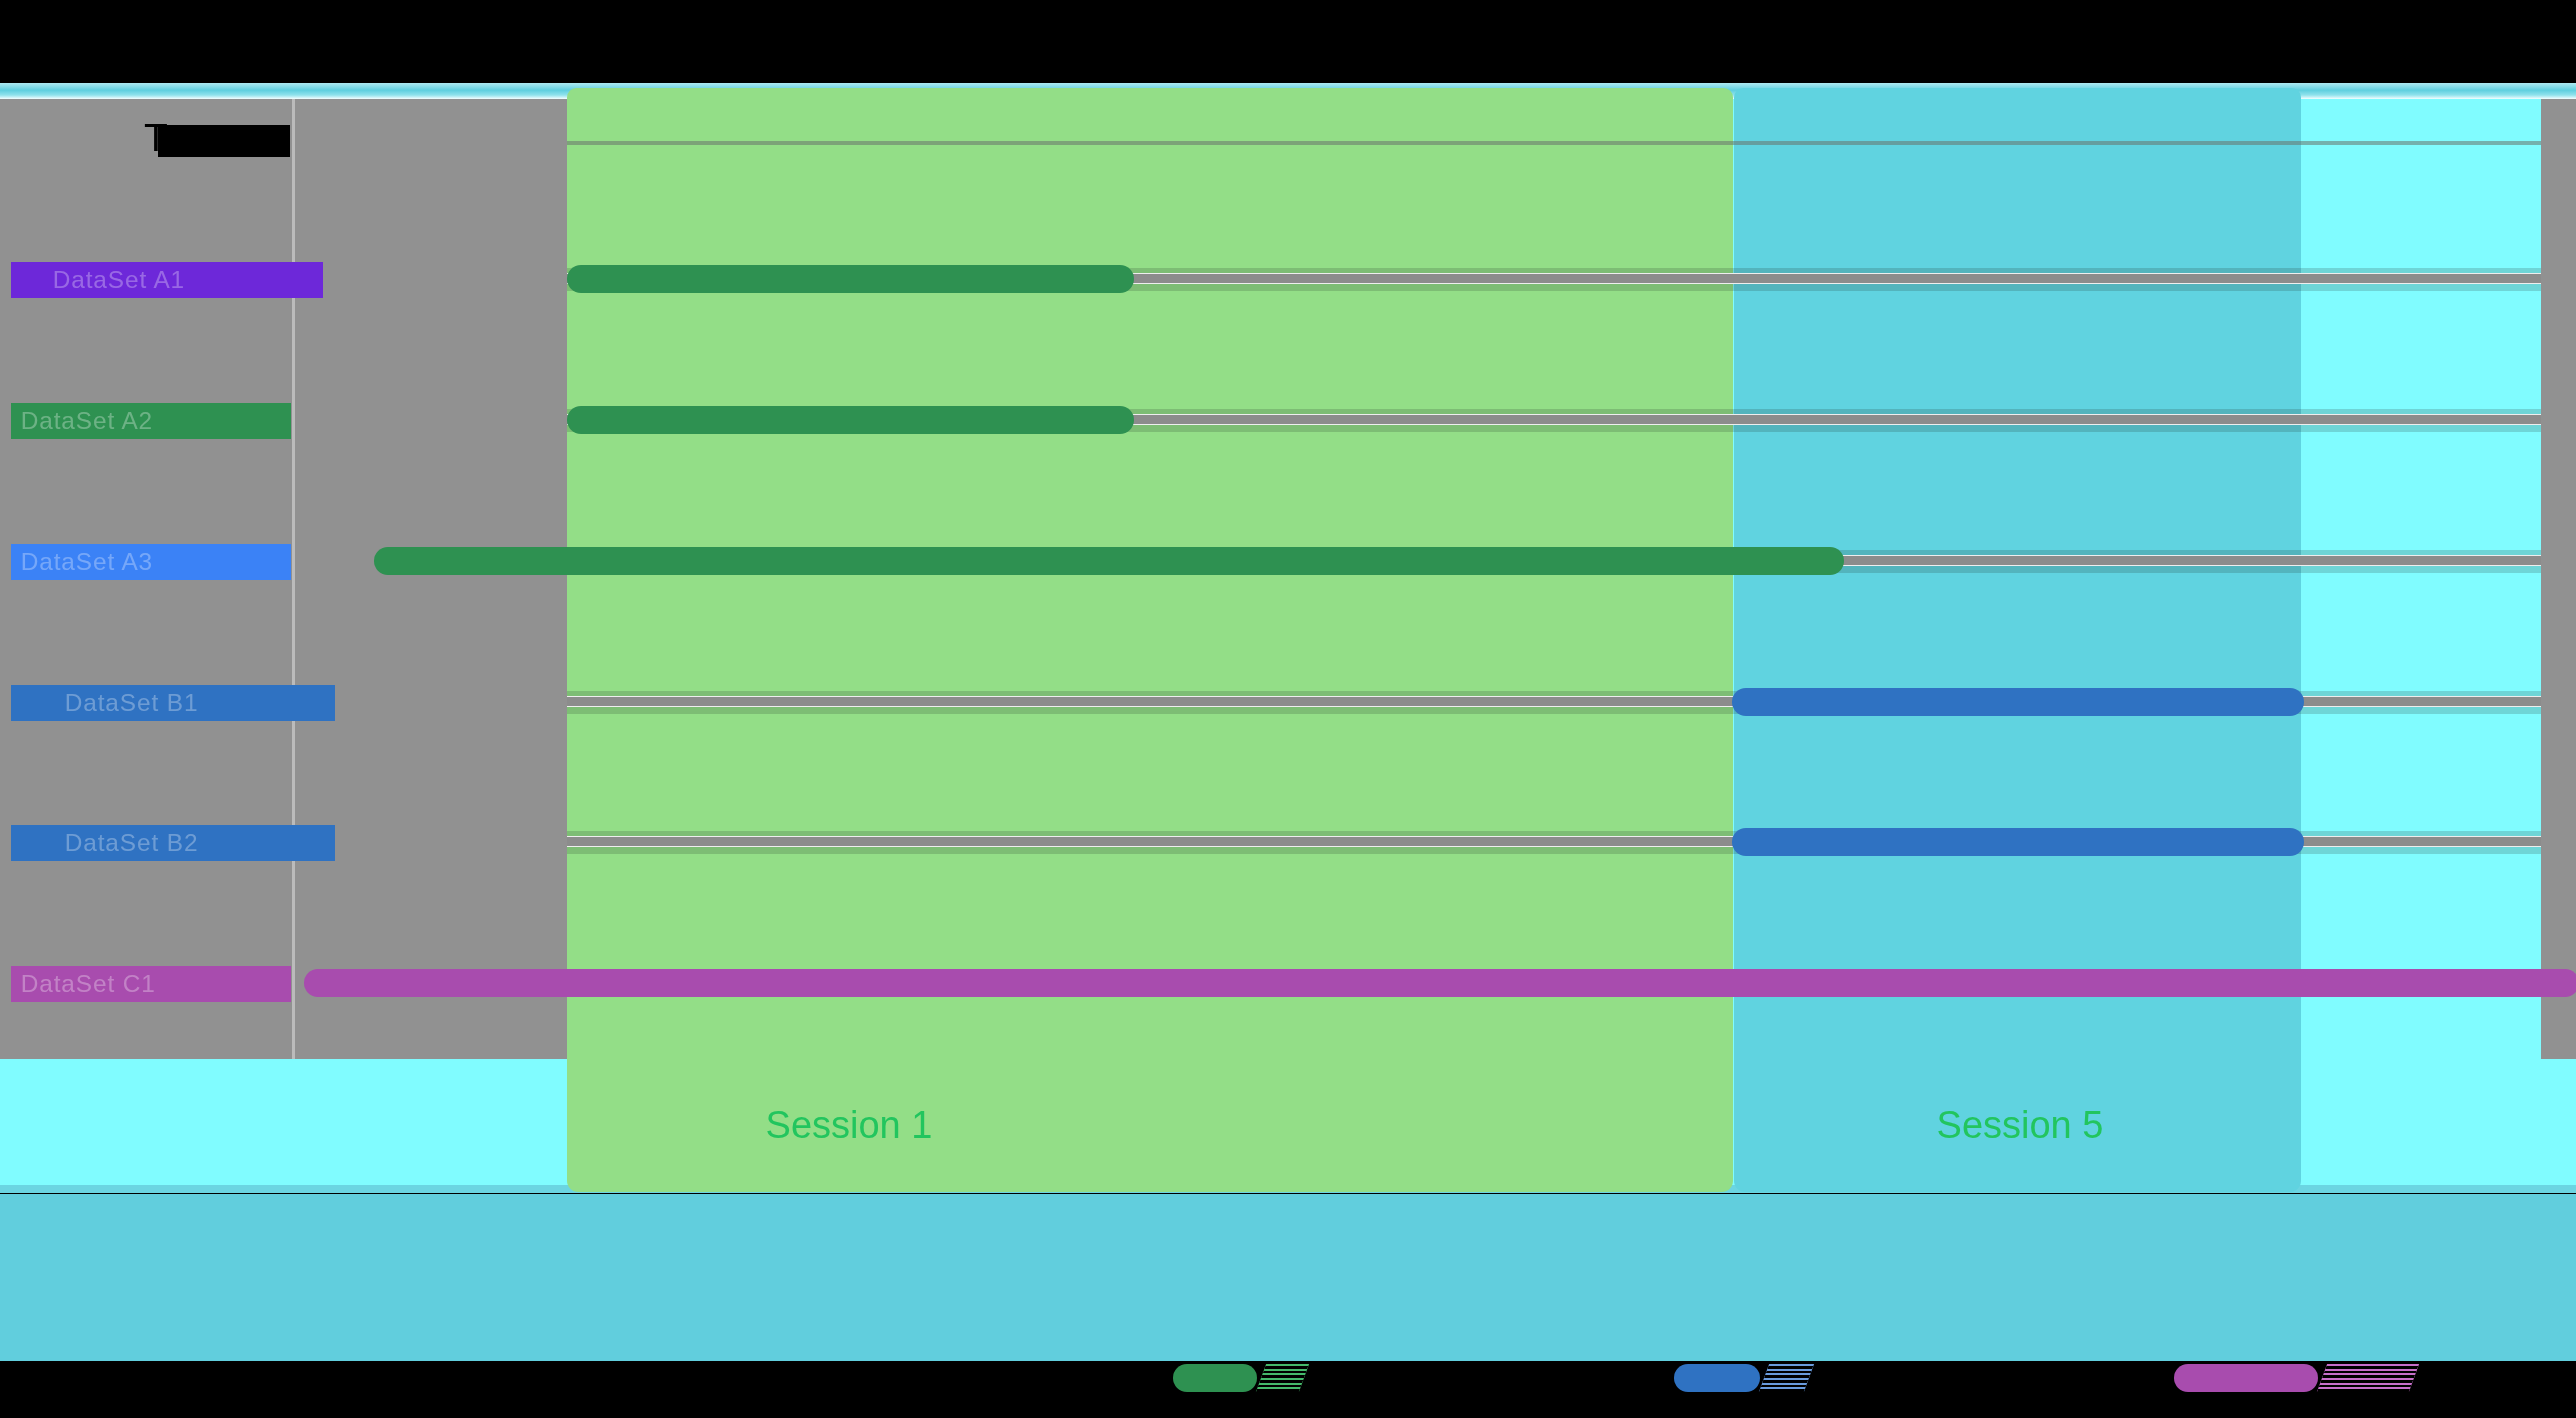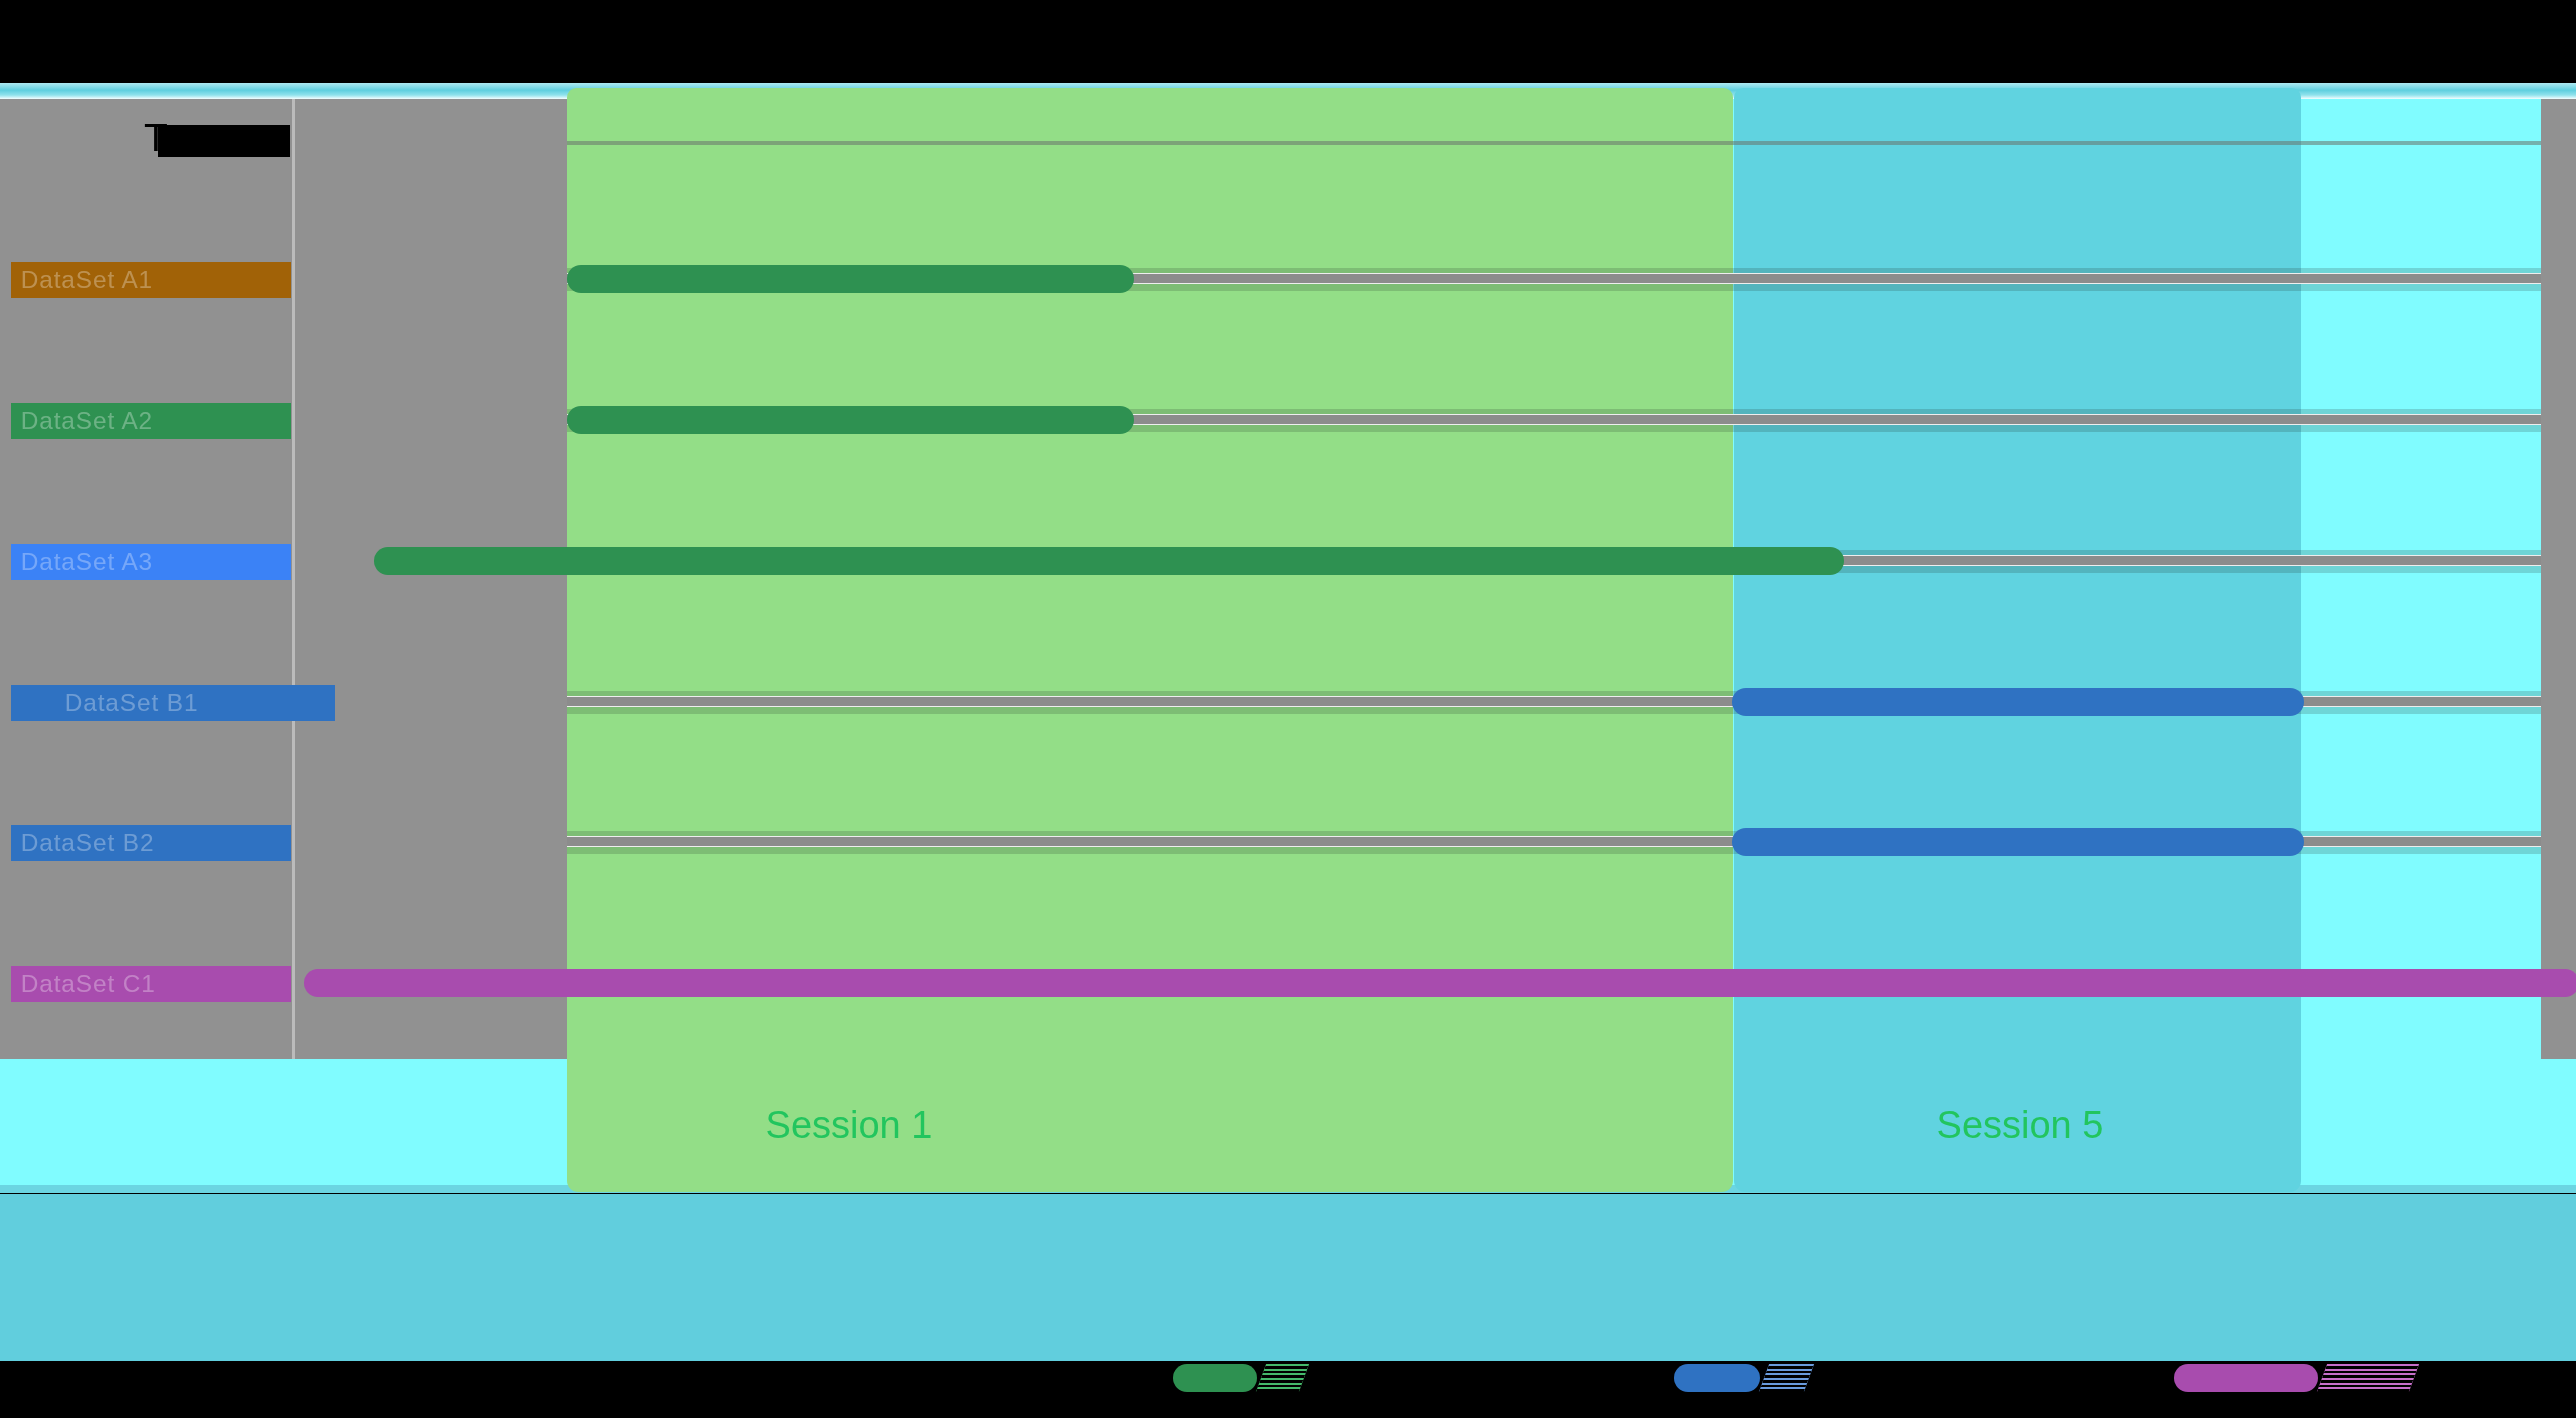--- a/index.html
+++ b/index.html
@@ -73,21 +73,21 @@
   </div>
   <div class="abs panel panel-right"></div>
 
   <div class="abs header-line"></div>
 
   <div class="abs row" style="top:209px">
     <div class="abs track">
         <div class="track-inner"></div>
       </div>
     <div class="abs bar" style="left: 567px; width: 567px; background: rgb(46, 145, 81);"></div>
-    <div class="abs rowlabel" style="background: #a16207;">
+    <div class="abs rowlabel" style="background: #6d28d9; padding-left: 32px;">
         <span>DataSet A1</span>
       </div>
   </div>
 
   <div class="abs row" style="top:350px">
     <div class="abs track">
         <div class="track-inner"></div>
       </div>
     <div class="abs bar" style="left: 567px; width: 567px; background: rgb(46, 145, 81);"></div>
     <div class="abs rowlabel" style="background: rgb(46, 145, 81);">
@@ -113,21 +113,21 @@
     <div class="abs rowlabel" style="background: rgb(47, 114, 194); padding-left: 44px;">
         <span>DataSet B1</span>
       </div>
   </div>
 
   <div class="abs row" style="top:772px">
     <div class="abs track">
         <div class="track-inner"></div>
       </div>
     <div class="abs bar" style="left: 1732px; width: 572px; background: rgb(47, 114, 194);"></div>
-    <div class="abs rowlabel" style="background: rgb(47, 114, 194);">
+    <div class="abs rowlabel" style="background: rgb(47, 114, 194); padding-left: 44px;">
         <span>DataSet B2</span>
       </div>
   </div>
 
   <div class="abs row" style="top:913px">
     <div class="abs track">
         <div class="track-inner"></div>
       </div>
     <div class="abs bar" style="left: 304px; width: 2275px; background: rgb(168, 76, 174);"></div>
     <div class="abs rowlabel" style="background: rgb(168, 76, 174);">

